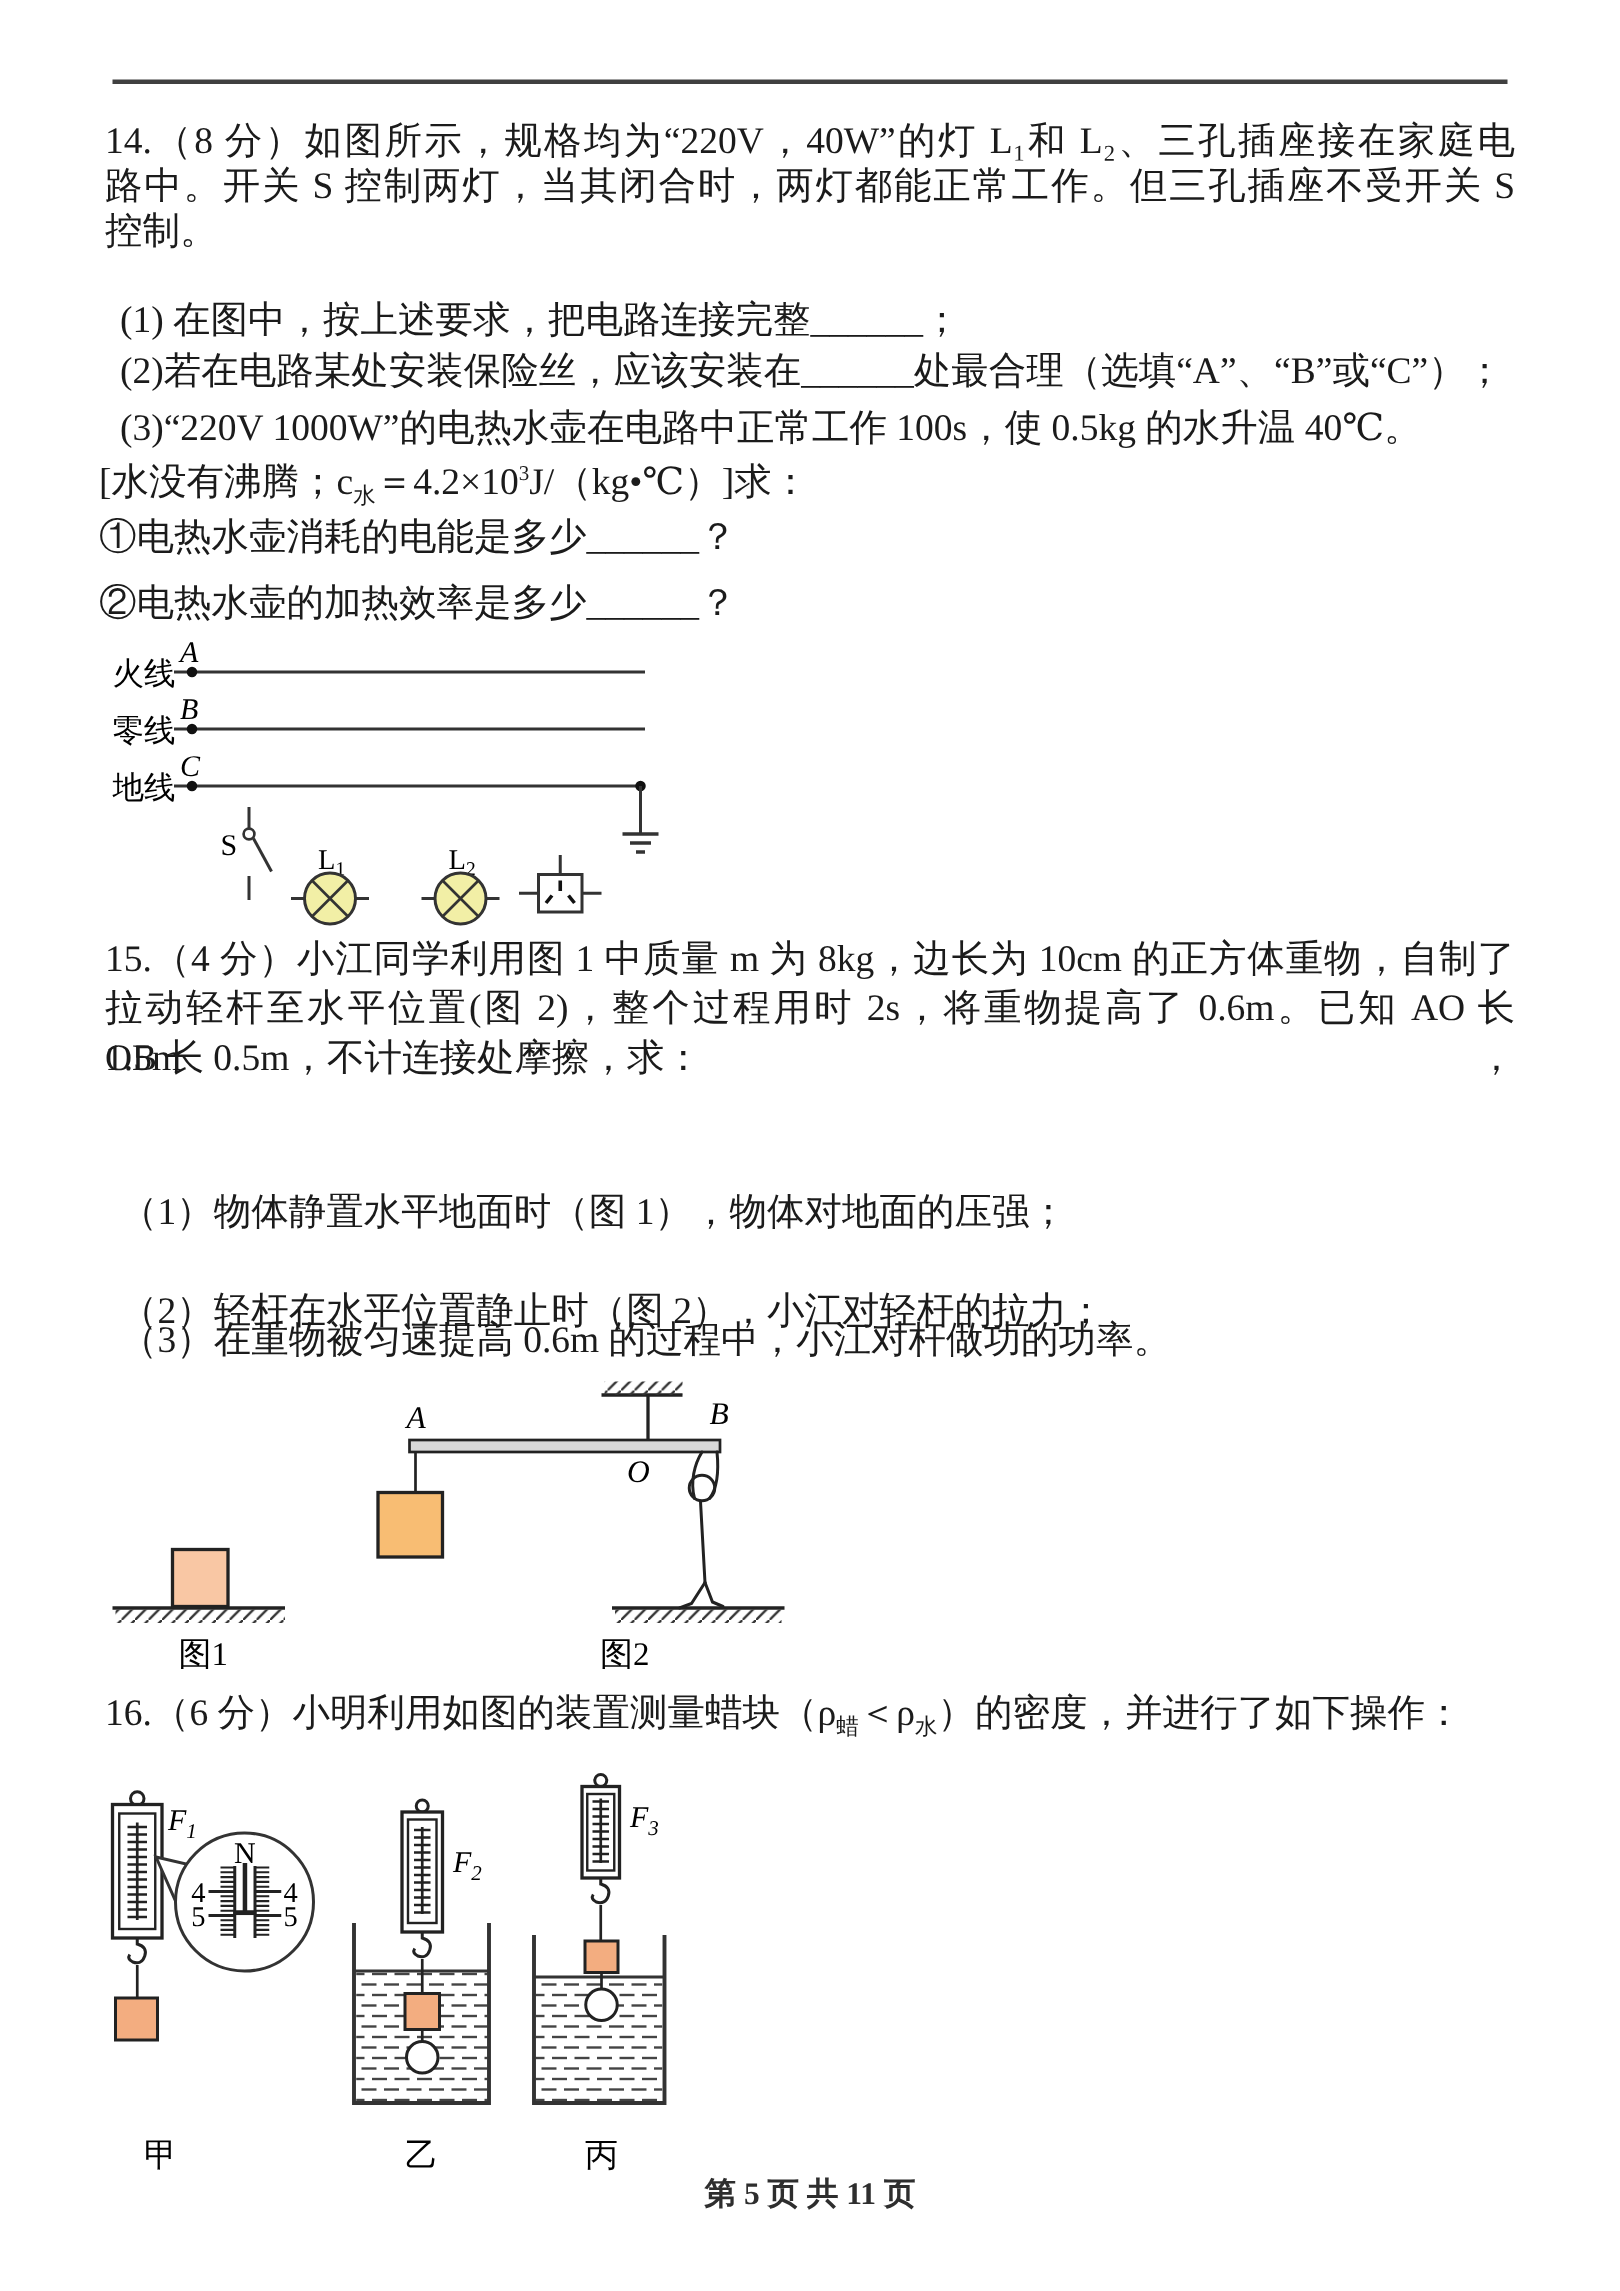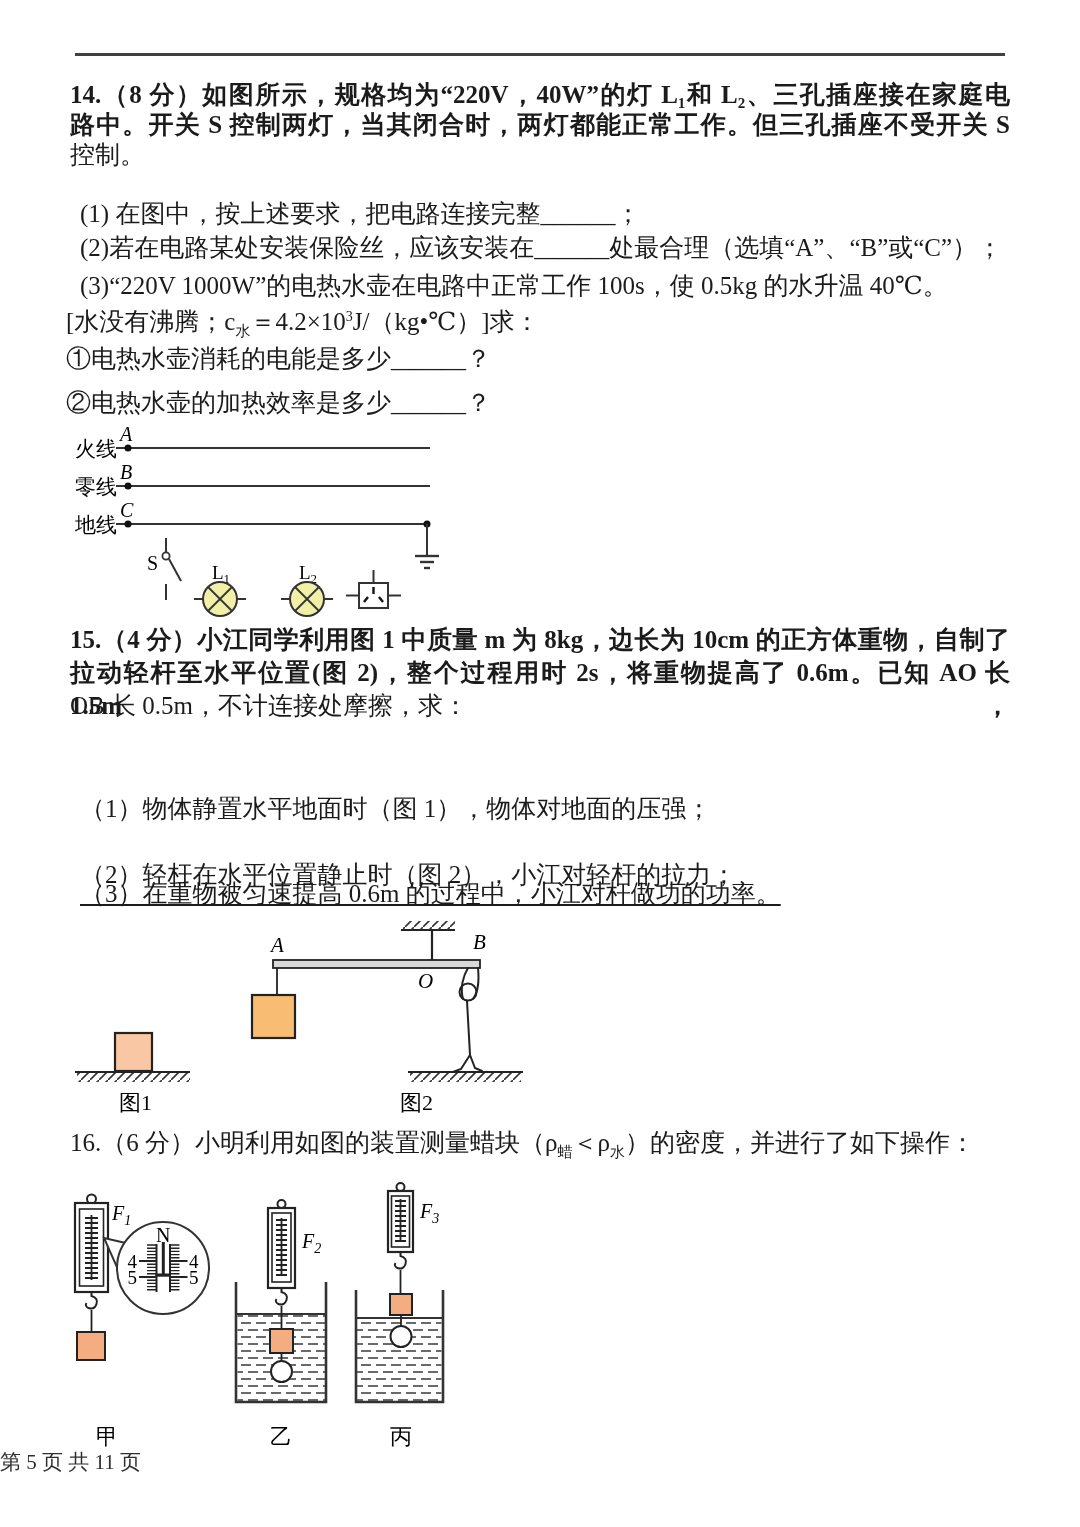--- a/index.html
+++ b/index.html
@@ -3,25 +3,25 @@
 <meta charset="utf-8">
 <style>
   html,body{margin:0;padding:0;background:#e8e8e8;}
   .page{position:relative;width:1080px;height:1527px;background:#ffffff;margin:0 auto;
         font-family:"Liberation Serif","DejaVu Serif",serif;color:#1b1b1b;overflow:hidden;}
   .abs{position:absolute;}
   .rule{left:75px;top:53px;width:930px;height:3px;background:#404040;}
   .stem{left:70px;width:940px;font-size:25px;}
   .stem .ln{height:30px;line-height:30px;}
   .stem.lh33 .ln{height:33px;line-height:33px;}
-  .ln.fill{text-align:justify;text-align-last:justify;font-weight:bold;}
+  .ln.fill{text-align:justify;text-align-last:justify;}
   .txt{font-size:25px;line-height:30px;white-space:nowrap;}
   .subs{font-size:15px;vertical-align:-6px;}
   .sups{font-size:14px;vertical-align:9px;}
-  .footer{left:0;top:1448px;width:1080px;font-size:21px;color:#2e2e2e;}
+  .footer{left:0;top:1448px;width:1080px;text-align:center;font-size:21px;color:#2e2e2e;font-weight:bold;}
   svg text{font-family:"Liberation Serif","DejaVu Serif",serif;}
 </style>
 </head>
 <body>
 
 <div class="page">
 
   <div class="abs rule"></div>
 
   <div class="abs stem" style="top:80px;">
@@ -105,21 +105,21 @@
     </g>
   </svg>
 
   <div class="abs stem lh33" style="top:623px;">
     <div class="ln fill">15.（4 分）小江同学利用图 1 中质量 m 为 8kg，边长为 10cm 的正方体重物，自制了</div>
     <div class="ln fill">拉动轻杆至水平位置(图 2)，整个过程用时 2s，将重物提高了 0.6m。已知 AO 长 1.5m，</div>
     <div class="ln">OB 长 0.5m，不计连接处摩擦，求：</div>
   </div>
   <div class="abs txt" style="left:80px;top:794px;">（1）物体静置水平地面时（图 1），物体对地面的压强；</div>
   <div class="abs txt" style="left:80px;top:860px;">（2）轻杆在水平位置静止时（图 2），小江对轻杆的拉力；</div>
-  <div class="abs txt" style="left:80px;top:879px;text-decoration:underline;">（3）在重物被匀速提高 0.6m 的过程中，小江对杆做功的功率。</div>
+  <div class="abs txt" style="left:80px;top:879px;">（3）在重物被匀速提高 0.6m 的过程中，小江对杆做功的功率。</div>
 
   <svg class="abs" style="left:63px;top:918px;" width="540" height="200" viewBox="0 0 540 200">
     <defs>
       <pattern id="hat15" width="9" height="9" patternUnits="userSpaceOnUse">
         <line x1="9" y1="0" x2="0" y2="9" stroke="#333" stroke-width="1.6"></line>
       </pattern>
     </defs>
 
     <g>
       <rect x="52" y="115" width="37" height="38" stroke="#222" stroke-width="2.2" fill="#f9c7a4"></rect>

